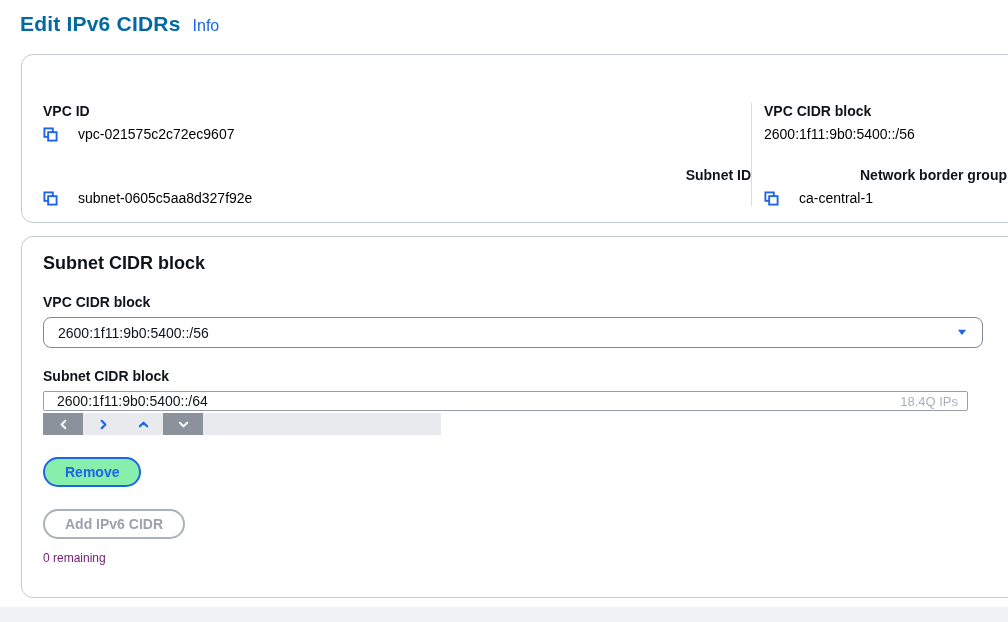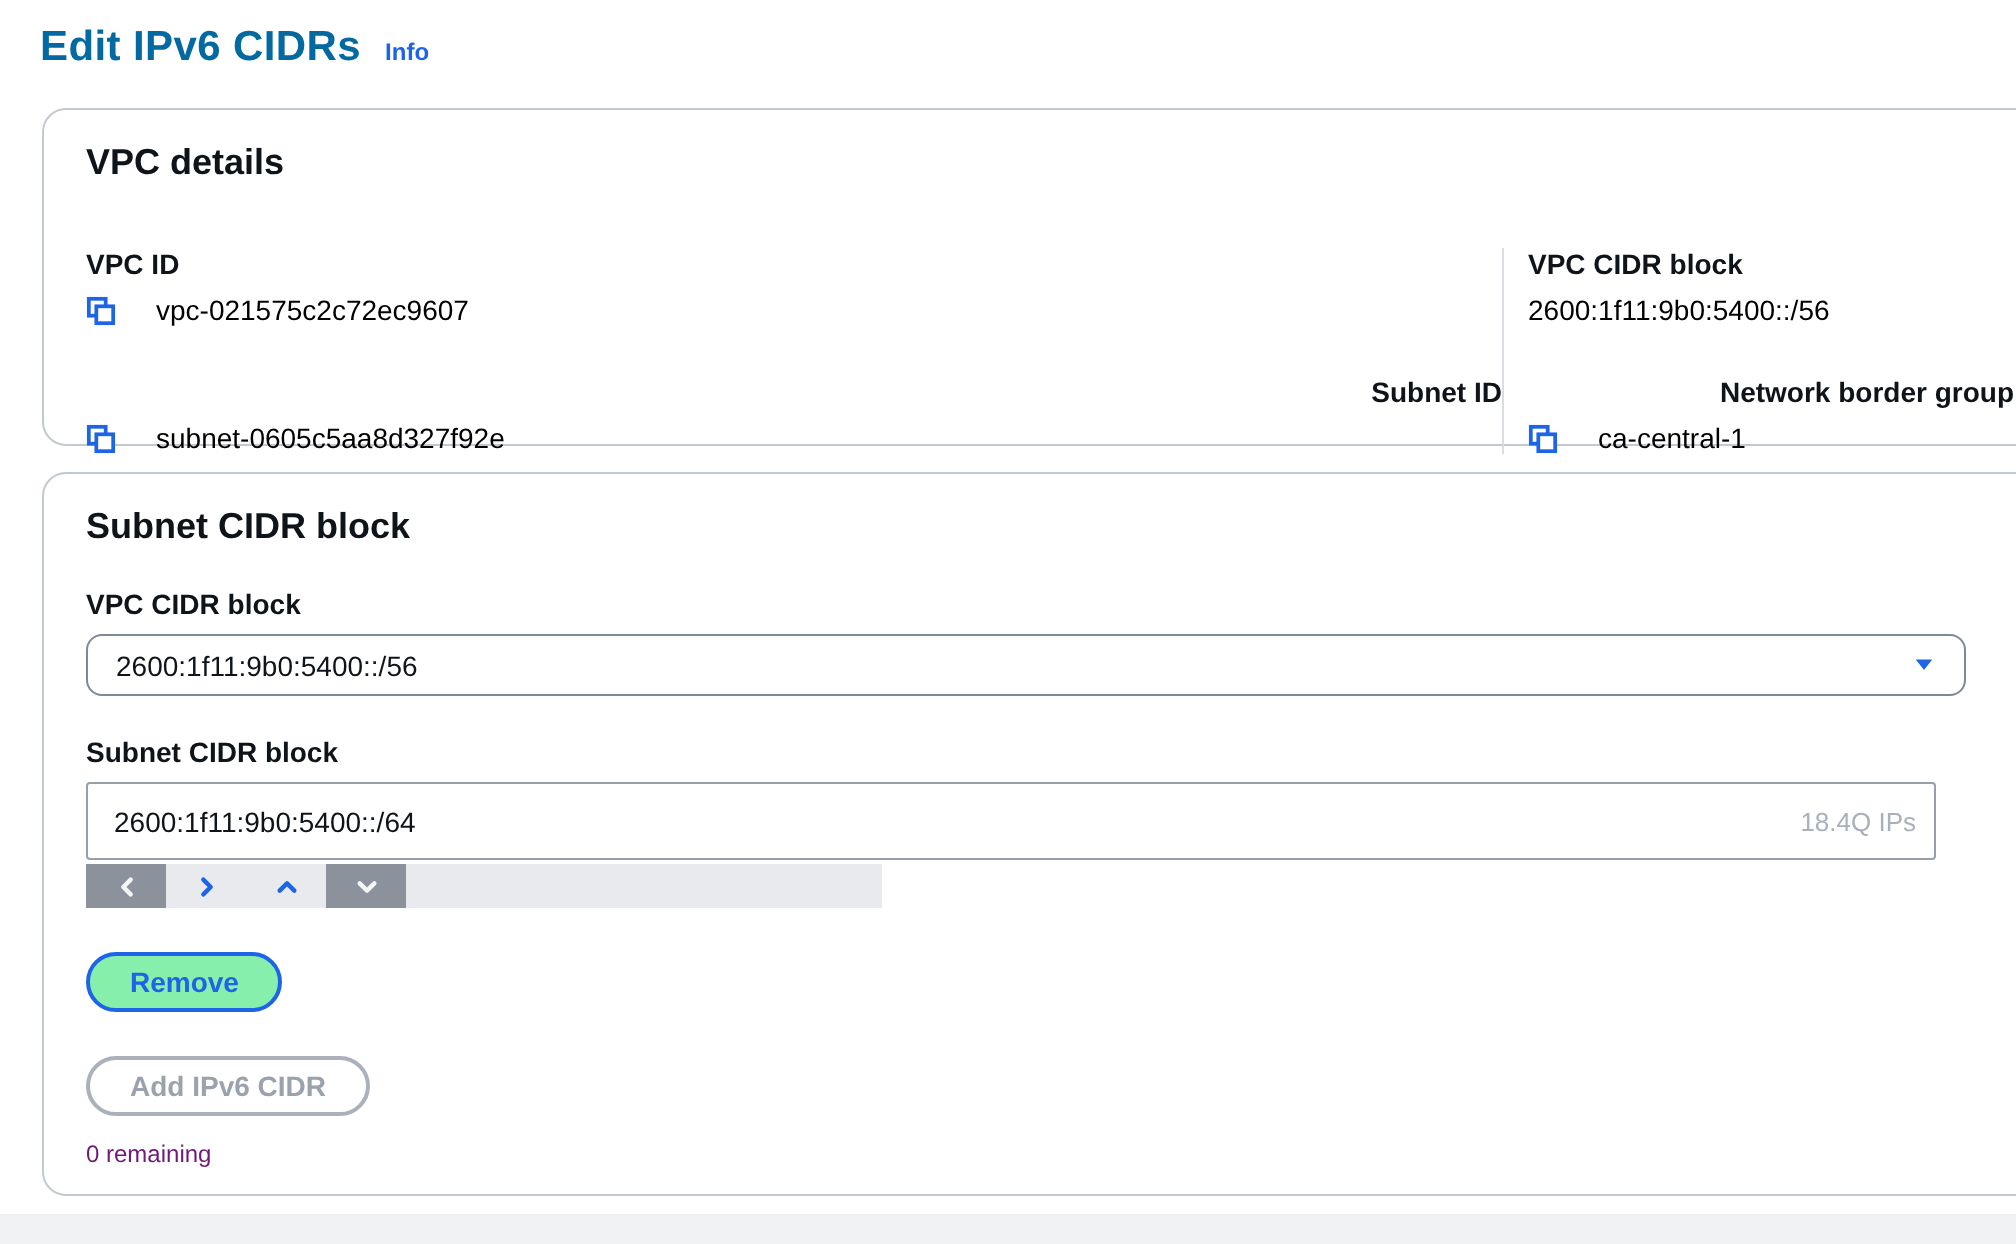--- a/index.html
+++ b/index.html
@@ -4,21 +4,21 @@
 <style>
   * { box-sizing: border-box; margin: 0; padding: 0; }
   html,body { width:1008px; height:622px; overflow:hidden; }
   body {
     font-family: "Liberation Sans", "DejaVu Sans", sans-serif;
     background:#ffffff; color:#0f141a; position:relative;
   }
   
   .page-header { position:absolute; left:20px; top:12px; display:flex; align-items:baseline; gap:12px; }
   .page-title { font-size:21px; font-weight:700; color:#0369a1; letter-spacing:.2px; }
-  .info-link { font-size:12px; font-weight:700; color:#1e64e6; text-decoration:none; cursor:pointer; }
+  .info-link { font-size:16px; font-weight:400; color:#1e64e6; text-decoration:none; cursor:pointer; }
 
   
   .card {
     position:absolute; left:21px; width:1008px; background:#fff;
     border:1px solid #c3c9d1; border-radius:12px; padding:16px 21px;
   }
   .card-vpc-details { top:54px; height:169px; }
   .card-subnet-cidr { top:236px; height:362px; }
   .card-heading { font-size:18px; font-weight:700; color:#0f141a; }
 
@@ -35,21 +35,21 @@
 
   
   .form-label { font-size:14px; font-weight:700; color:#0f141a; margin-top:20px; margin-bottom:7px; }
   .select-control {
     width:940px; height:31px; border:1px solid #7d8998; border-radius:8px;
     background:#fff; display:flex; align-items:center; justify-content:space-between;
     padding:0 14px; font-size:14px; color:#0f141a; cursor:pointer;
   }
   .input-wrap { position:relative; width:925px; }
   .text-input {
-    width:100%; height:39px; border:1px solid #96a0ab; border-radius:2px;
+    width:100%; height:20px; border:1px solid #96a0ab; border-radius:2px;
     padding:0 74px 0 13px; font-size:14px; color:#0f141a;
     font-family:"Liberation Sans","DejaVu Sans",sans-serif; background:#fff;
   }
   .input-hint {
     position:absolute; right:10px; top:50%; transform:translateY(-50%);
     font-size:13px; color:#aab0ba; pointer-events:none;
   }
 
   
   .stepper-bar { margin-top:2px; width:398px; height:22px; background:#e8eaed; display:flex; }
@@ -80,21 +80,20 @@
 </style>
 </head>
 <body>
 
 <div class="page-header">
   <h1 class="page-title">Edit IPv6 CIDRs</h1>
   <a class="info-link">Info</a>
 </div>
 
 <div class="card card-vpc-details">
-  <h2 class="card-heading">VPC details</h2>
   <div class="detail-cols">
     <div class="detail-col-left">
       <div class="field">
         <div class="field-label">VPC ID</div>
         <div class="field-value-row">
           <button class="copy-btn">
             <span>
               <svg width="15" height="15" viewBox="0 0 16 16">
                 <rect x="1.5" y="1.5" width="9" height="9" fill="none" stroke="#1e64e6" stroke-width="2"></rect>
                 <rect x="5.5" y="5.5" width="9" height="9" fill="#ffffff" stroke="#1e64e6" stroke-width="2"></rect>

